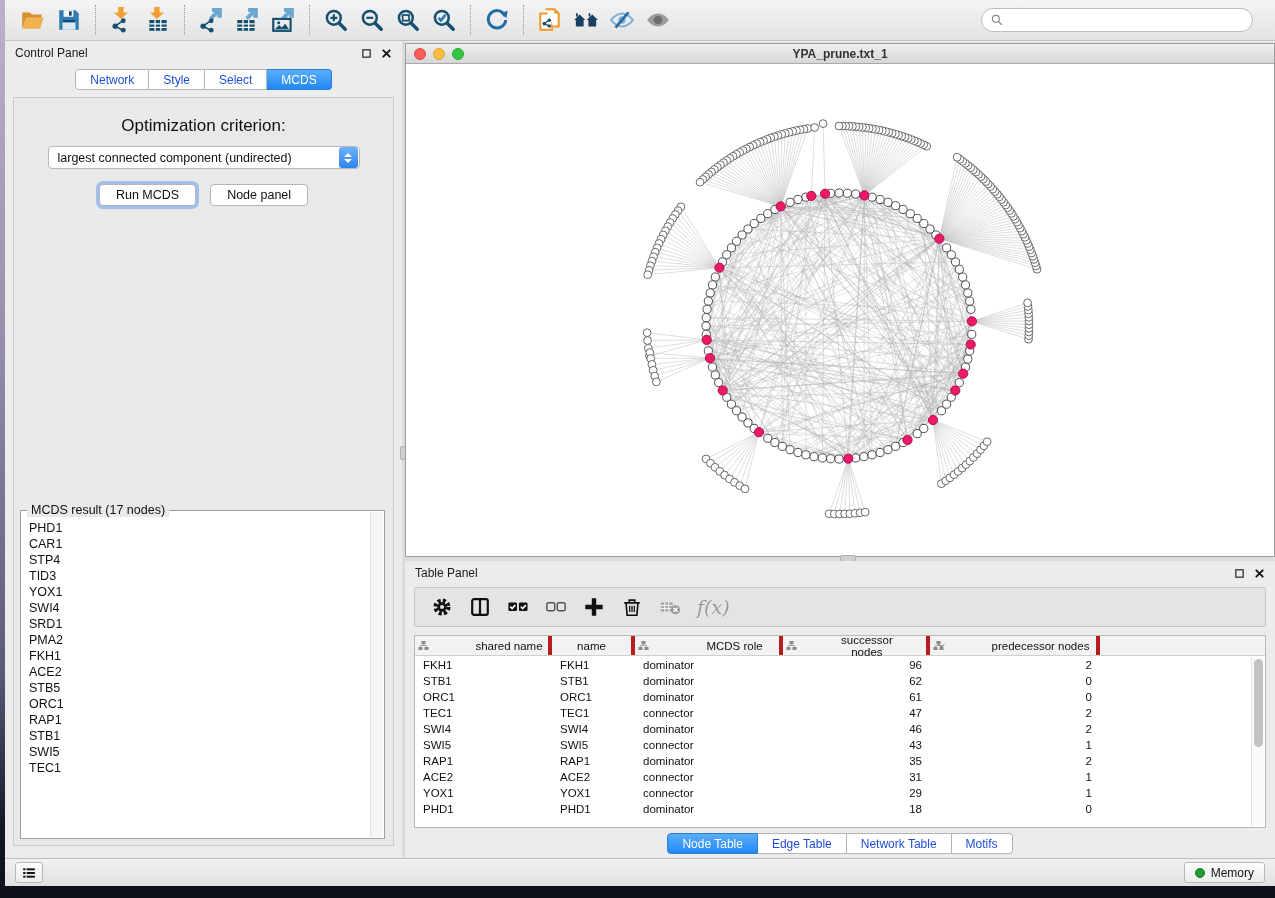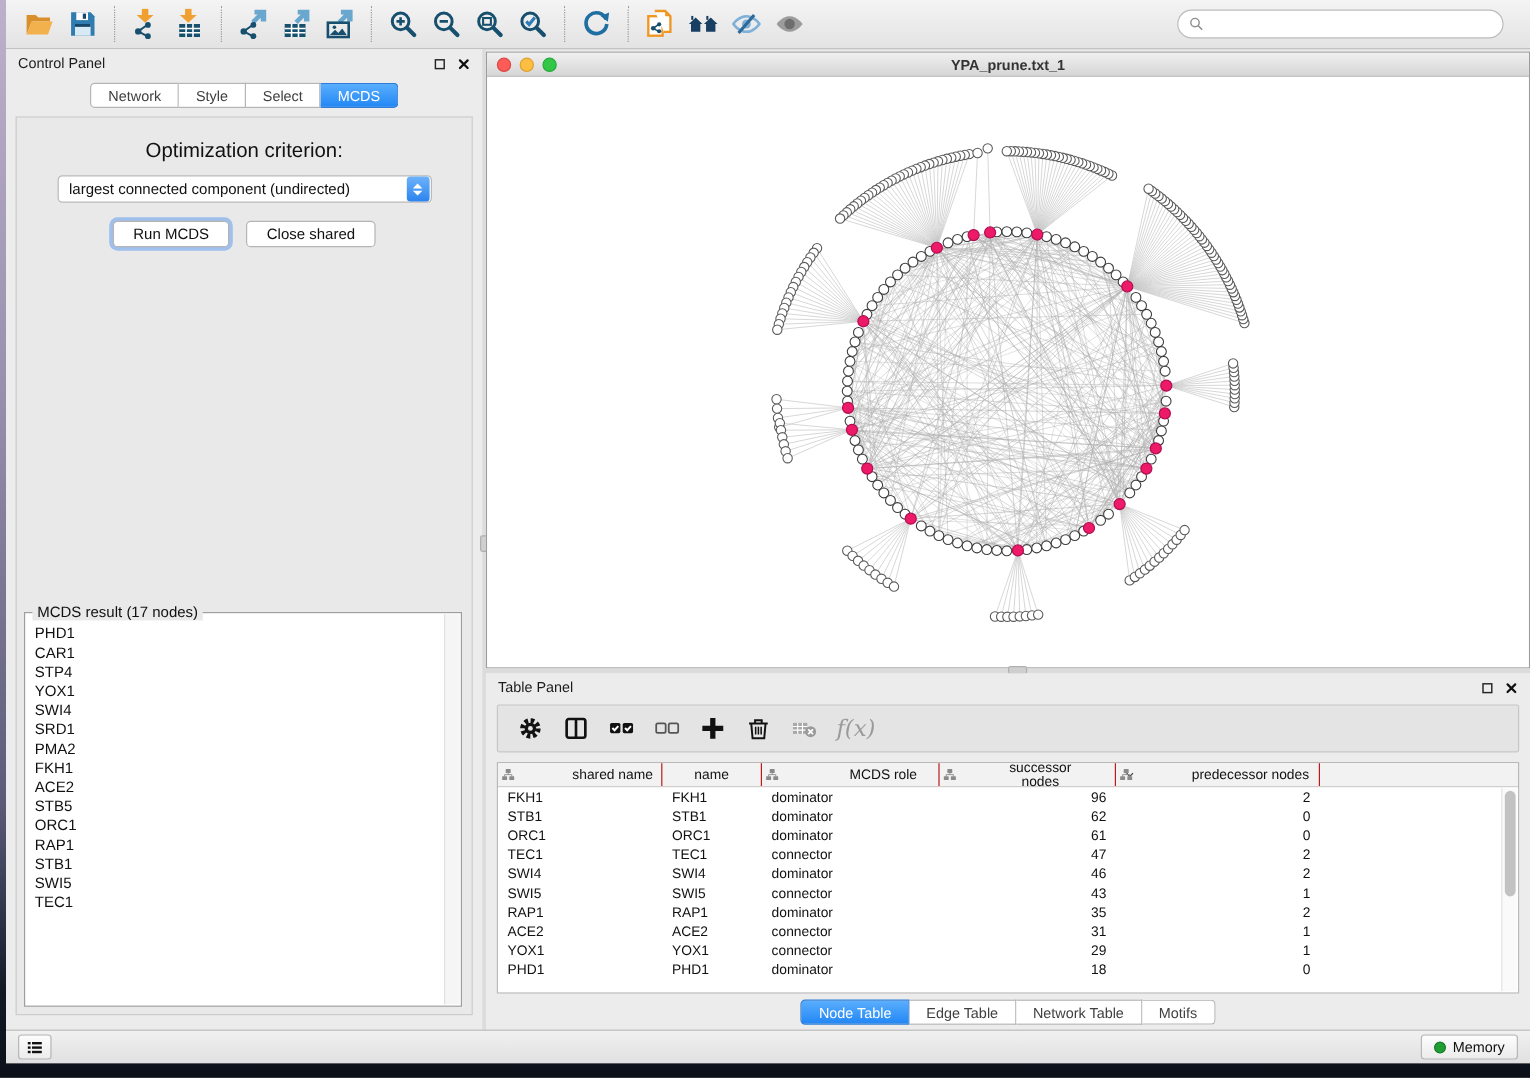--- a/index.html
+++ b/index.html
@@ -22,21 +22,21 @@
   .searchbox input { border:none; outline:none; flex:1; margin-left:6px; font-size:12px; background:transparent; }
 
   
   .cpanel { position:absolute; left:0; top:41px; width:397px; height:817px; background:#ececec; }
   .phead { height:22px; display:flex; align-items:center; padding:2px 10px 0 10px; font-size:12px; color:#1c1c1c; }
   .phead .sp { flex:1; }
   .phead svg { width:11px; height:11px; margin-left:9px; cursor:pointer; }
   .tabrow { display:flex; justify-content:center; margin-top:6px; }
   .seg { display:flex; }
   .seg .tab { height:21px; padding:0 14px; font-size:12px; line-height:20px; background:#fff;
-    border:1px solid #b5b5b5; border-left:none; color:#404040; cursor:pointer; }
+    border:1px solid #b5b5b5; border-left:none; color:#1d4ed8; cursor:pointer; }
   .seg .tab:first-child { border-left:1px solid #b5b5b5; border-radius:4px 0 0 4px; }
   .seg .tab:last-child { border-radius:0 4px 4px 0; }
   .seg .tab.active { background:linear-gradient(#5aaefd,#2287f5); border-color:#2d7cd6; color:#fff; }
   .cp-inner { position:absolute; left:8px; right:8px; top:56px; bottom:12px;
     background:#e9e9e9; border:1px solid #cccccc; }
   .opt-label { text-align:center; margin-top:18px; font-size:17px; color:#111; }
   .dropdown { margin:10px auto 0 auto; width:312px; height:23px; background:#fff; border:1px solid #b9b9b9;
     border-radius:4px; display:flex; align-items:center; cursor:pointer; }
   .dropdown .val { flex:1; font-size:12.5px; padding-left:9px; color:#111; white-space:nowrap; }
   .dropdown .step { width:19px; height:21px; border-radius:3px; background:linear-gradient(#6db3fb,#2d83ee);
@@ -74,21 +74,21 @@
 
   
   .tpanel { position:absolute; left:400px; top:561px; width:870px; height:297px; background:#ececec; }
   .ttools { position:absolute; left:9px; right:9px; top:26px; height:40px; background:#e4e4e4;
     border:1px solid #c6c6c6; border-radius:2px; display:flex; align-items:center; padding:0 10px; gap:4px; }
   .ttools .tbtn { width:34px; height:32px; }
   .ttools .tbtn svg { width:22px; height:22px; }
   .ttools .fx { font-family:"DejaVu Serif","Liberation Serif",serif; font-style:italic; font-size:19px; color:#9a9a9a; padding:0 6px; }
   .tbl { position:absolute; left:9px; right:9px; top:74px; height:193px; background:#fff; border:1px solid #b9b9b9; }
   .tbl-head { display:flex; height:20px; background:#f2f2f2; border-bottom:1px solid #cfcfcf; font-size:11.5px; color:#111; }
-  .tbl-head .hc { display:flex; align-items:center; border-right:1px solid #b91c1c; padding:0 3px; position:relative;gap:44px; }
+  .tbl-head .hc { display:flex; align-items:center; border-right:4px solid #b91c1c; padding:0 3px; position:relative;gap:44px; }
   .tbl-head .hc .lbl { flex:1; text-align:center; }
   .tbl-head .hc svg.ci { width:11px; height:11px; flex:0 0 auto; }
   .tbl-head .hc svg.sort { width:9px; height:9px; flex:0 0 auto; margin-right:2px; }
   .tbl-body { position:absolute; inset:21px 14px 0 0; overflow:hidden; }
   .trow { display:flex; height:16px; font-size:11.5px; color:#111; align-items:center; }
   .trow .c { padding:0 8px; white-space:nowrap; overflow:hidden; }
   .trow .num { text-align:right; }
   .tbl-scroll { position:absolute; top:21px; bottom:1px; right:1px; width:13px; background:#fafafa; border-left:1px solid #e3e3e3; }
   .tbl-scroll .thumb { position:absolute; left:2px; top:2px; width:9px; height:88px; background:#c2c2c2; border-radius:5px; }
   .tbl-tabs { position:absolute; left:0; right:0; top:272px; display:flex; justify-content:center; }
@@ -394,28 +394,29 @@
       <div class="opt-label">Optimization criterion:</div>
       <div class="dropdown">
         <span class="val">largest connected component (undirected)</span>
         <span class="step">
             <i class="up"></i>
             <i class="dn"></i>
           </span>
       </div>
       <div class="btnrow">
         <button class="pbtn focused">Run MCDS</button>
-        <button class="pbtn">Close shared</button>
+        <button class="pbtn">Node panel</button>
       </div>
       <div class="groupbox">
         <span class="legend">MCDS result (17 nodes)</span>
         <div class="mcds-list" id="mcdsList">
             <div>PHD1</div>
             <div>CAR1</div>
             <div>STP4</div>
+            <div>TID3</div>
             <div>YOX1</div>
             <div>SWI4</div>
             <div>SRD1</div>
             <div>PMA2</div>
             <div>FKH1</div>
             <div>ACE2</div>
             <div>STB5</div>
             <div>ORC1</div>
             <div>RAP1</div>
             <div>STB1</div>

